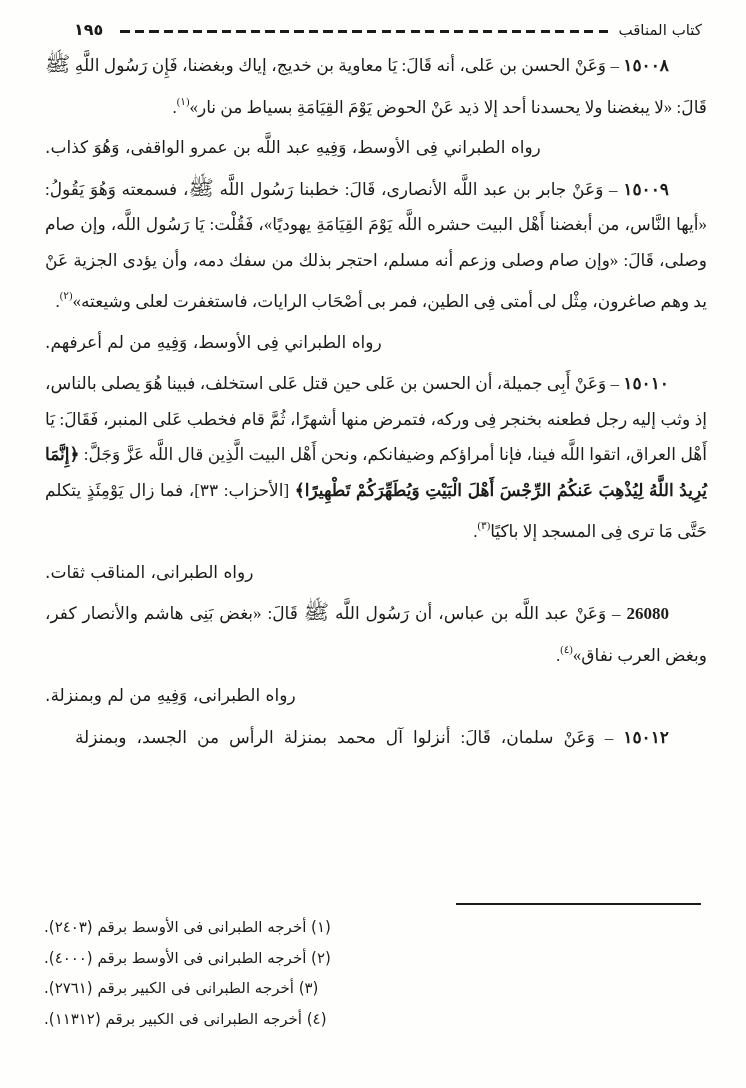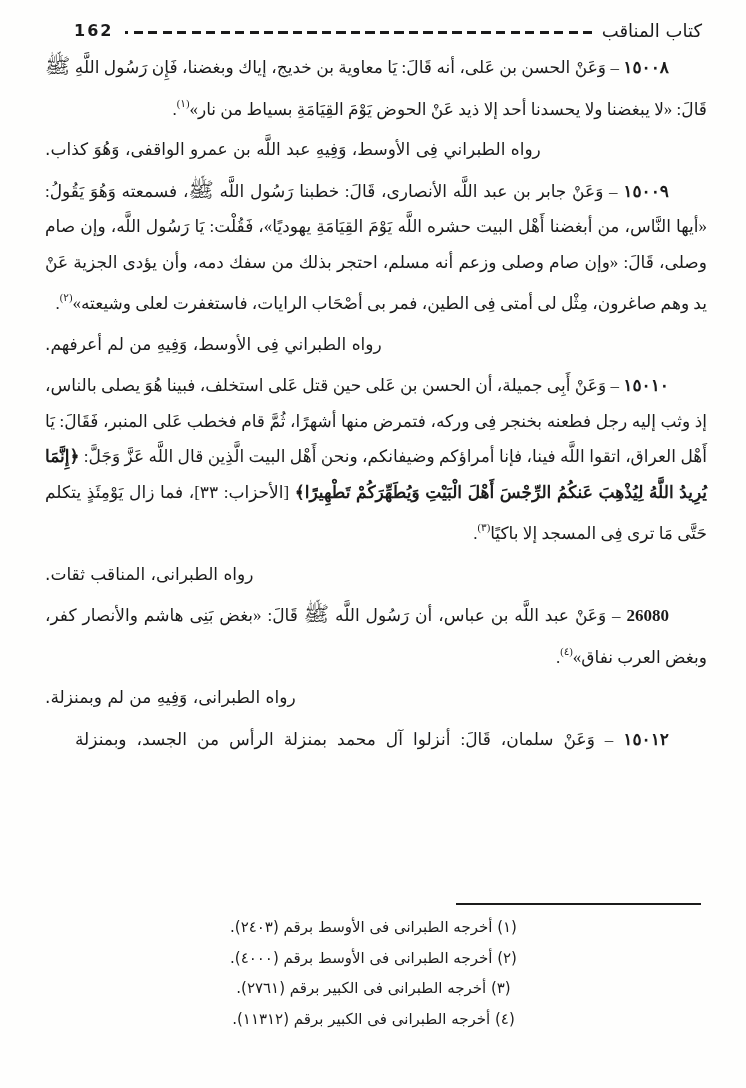--- a/index.html
+++ b/index.html
@@ -15,21 +15,21 @@
     direction:rtl;
     overflow:hidden;
     box-sizing:border-box;
   }
   
   .header {
     display:flex;
     align-items:center;
     padding:20px 44px 0 74px;
   }
-  .book-title { font-size:18px; white-space:nowrap; }
+  .book-title { font-size:15px; white-space:nowrap; }
   .dash-rule {
     flex:1;
     height:3px;
     margin:4px 10px 0 12px;
     background:repeating-linear-gradient(to left, #1b1b1b 0 9px, transparent 9px 14.5px);
   }
   .page-number { font-size:16px; font-weight:bold; letter-spacing:2px; white-space:nowrap; }
   
   .body-text {
     padding:0 39px 0 45px;
@@ -45,40 +45,40 @@
   .b { font-weight:bold; }
   .sup { font-size:10.5px; vertical-align:8px; font-weight:normal; }
   .saw { font-size:21px; line-height:0; }
   
   .footnotes {
     position:absolute;
     top:903px;
     right:43px;
     left:44px;
     direction:rtl;
-    text-align:center;
+    text-align:left;
     font-size:15px;
     line-height:30.5px;
   }
   .footnote-rule {
     border-top:2px solid #1b1b1b;
     width:245px;
     margin:0 2px 7px auto;
   }
   .footnote-line { white-space:nowrap; }
 </style>
 </head>
 <body>
 
 <div class="page">
 
   <header class="header">
     <span class="book-title">كتاب المناقب</span>
     <span class="dash-rule"></span>
-    <span class="page-number">162</span>
+    <span class="page-number">١٩٥</span>
   </header>
 
   <main class="body-text" id="body-text">
       <p class="hadith"><span class="b">١٥٠٠٨</span><span class=""> – وَعَنْ الحسن بن عَلى، أنه قَالَ: يَا معاوية بن خديج، إياك وبغضنا، فَإِن رَسُول اللَّهِ </span><span class="saw">ﷺ</span><span class=""> قَالَ: «لا يبغضنا ولا يحسدنا أحد إلا ذيد عَنْ الحوض يَوْمَ القِيَامَةِ بسياط من نار»</span><span class="sup">(١)</span><span class="">.</span></p>
       <p class="attribution"><span class="">رواه الطبراني فِى الأوسط، وَفِيهِ عبد اللَّه بن عمرو الواقفى، وَهُوَ كذاب.</span></p>
       <p class="hadith"><span class="b">١٥٠٠٩</span><span class=""> – وَعَنْ جابر بن عبد اللَّه الأنصارى، قَالَ: خطبنا رَسُول اللَّه </span><span class="saw">ﷺ</span><span class="">، فسمعته وَهُوَ يَقُولُ: «أيها النَّاس، من أبغضنا أَهْل البيت حشره اللَّه يَوْمَ القِيَامَةِ يهوديًا»، فَقُلْت: يَا رَسُول اللَّه، وإن صام وصلى، قَالَ: «وإن صام وصلى وزعم أنه مسلم، احتجر بذلك من سفك دمه، وأن يؤدى الجزية عَنْ يد وهم صاغرون، مِثْل لى أمتى فِى الطين، فمر بى أصْحَاب الرايات، فاستغفرت لعلى وشيعته»</span><span class="sup">(٢)</span><span class="">.</span></p>
       <p class="attribution"><span class="">رواه الطبراني فِى الأوسط، وَفِيهِ من لم أعرفهم.</span></p>
       <p class="hadith"><span class="b">١٥٠١٠</span><span class=""> – وَعَنْ أَبِى جميلة، أن الحسن بن عَلى حين قتل عَلى استخلف، فبينا هُوَ يصلى بالناس، إذ وثب إليه رجل فطعنه بخنجر فِى وركه، فتمرض منها أشهرًا، ثُمَّ قام فخطب عَلى المنبر، فَقَالَ: يَا أَهْل العراق، اتقوا اللَّه فينا، فإنا أمراؤكم وضيفانكم، ونحن أَهْل البيت الَّذِين قال اللَّه عَزَّ وَجَلَّ: </span><span class="b">﴿إِنَّمَا يُرِيدُ اللَّهُ لِيُذْهِبَ عَنكُمُ الرِّجْسَ أَهْلَ الْبَيْتِ وَيُطَهِّرَكُمْ تَطْهِيرًا﴾</span><span class=""> [الأحزاب: ٣٣]، فما زال يَوْمِئَذٍ يتكلم حَتَّى مَا ترى فِى المسجد إلا باكيًا</span><span class="sup">(٣)</span><span class="">.</span></p>
       <p class="attribution"><span class="">رواه الطبرانى، المناقب ثقات.</span></p>
       <p class="hadith"><span class="b">26080</span><span class=""> – وَعَنْ عبد اللَّه بن عباس، أن رَسُول اللَّه </span><span class="saw">ﷺ</span><span class=""> قَالَ: «بغض بَنِى هاشم والأنصار كفر، وبغض العرب نفاق»</span><span class="sup">(٤)</span><span class="">.</span></p>

